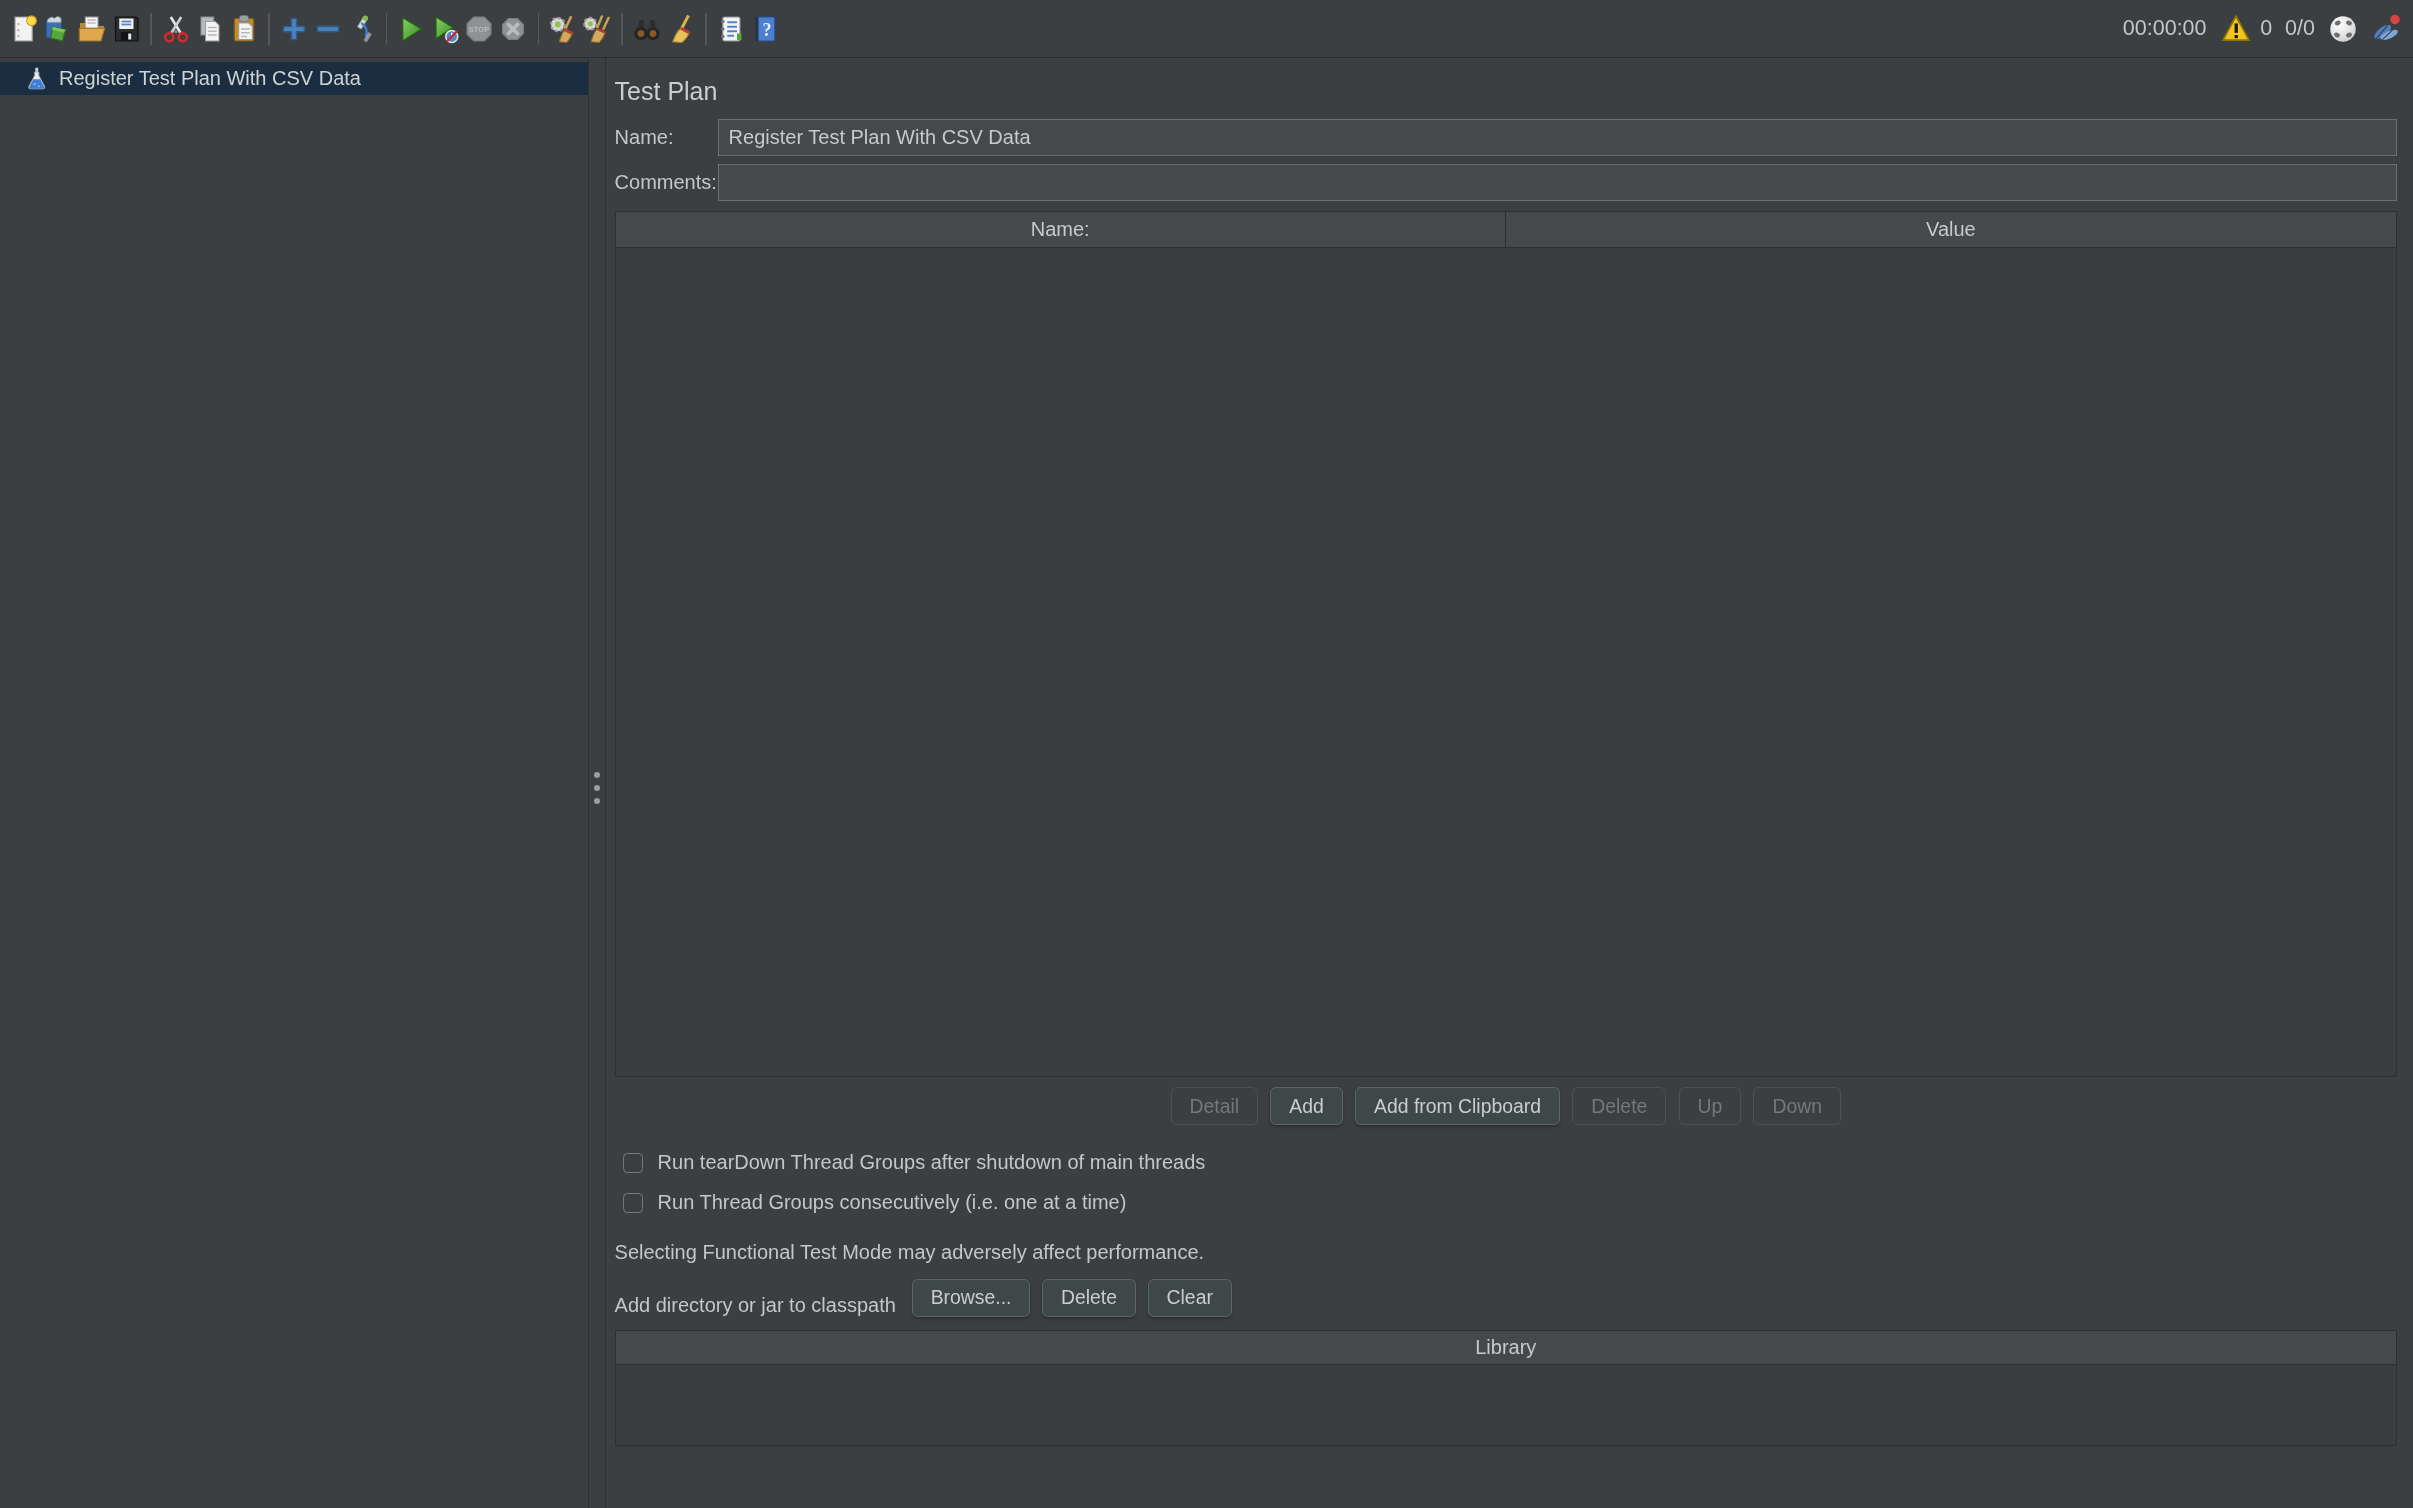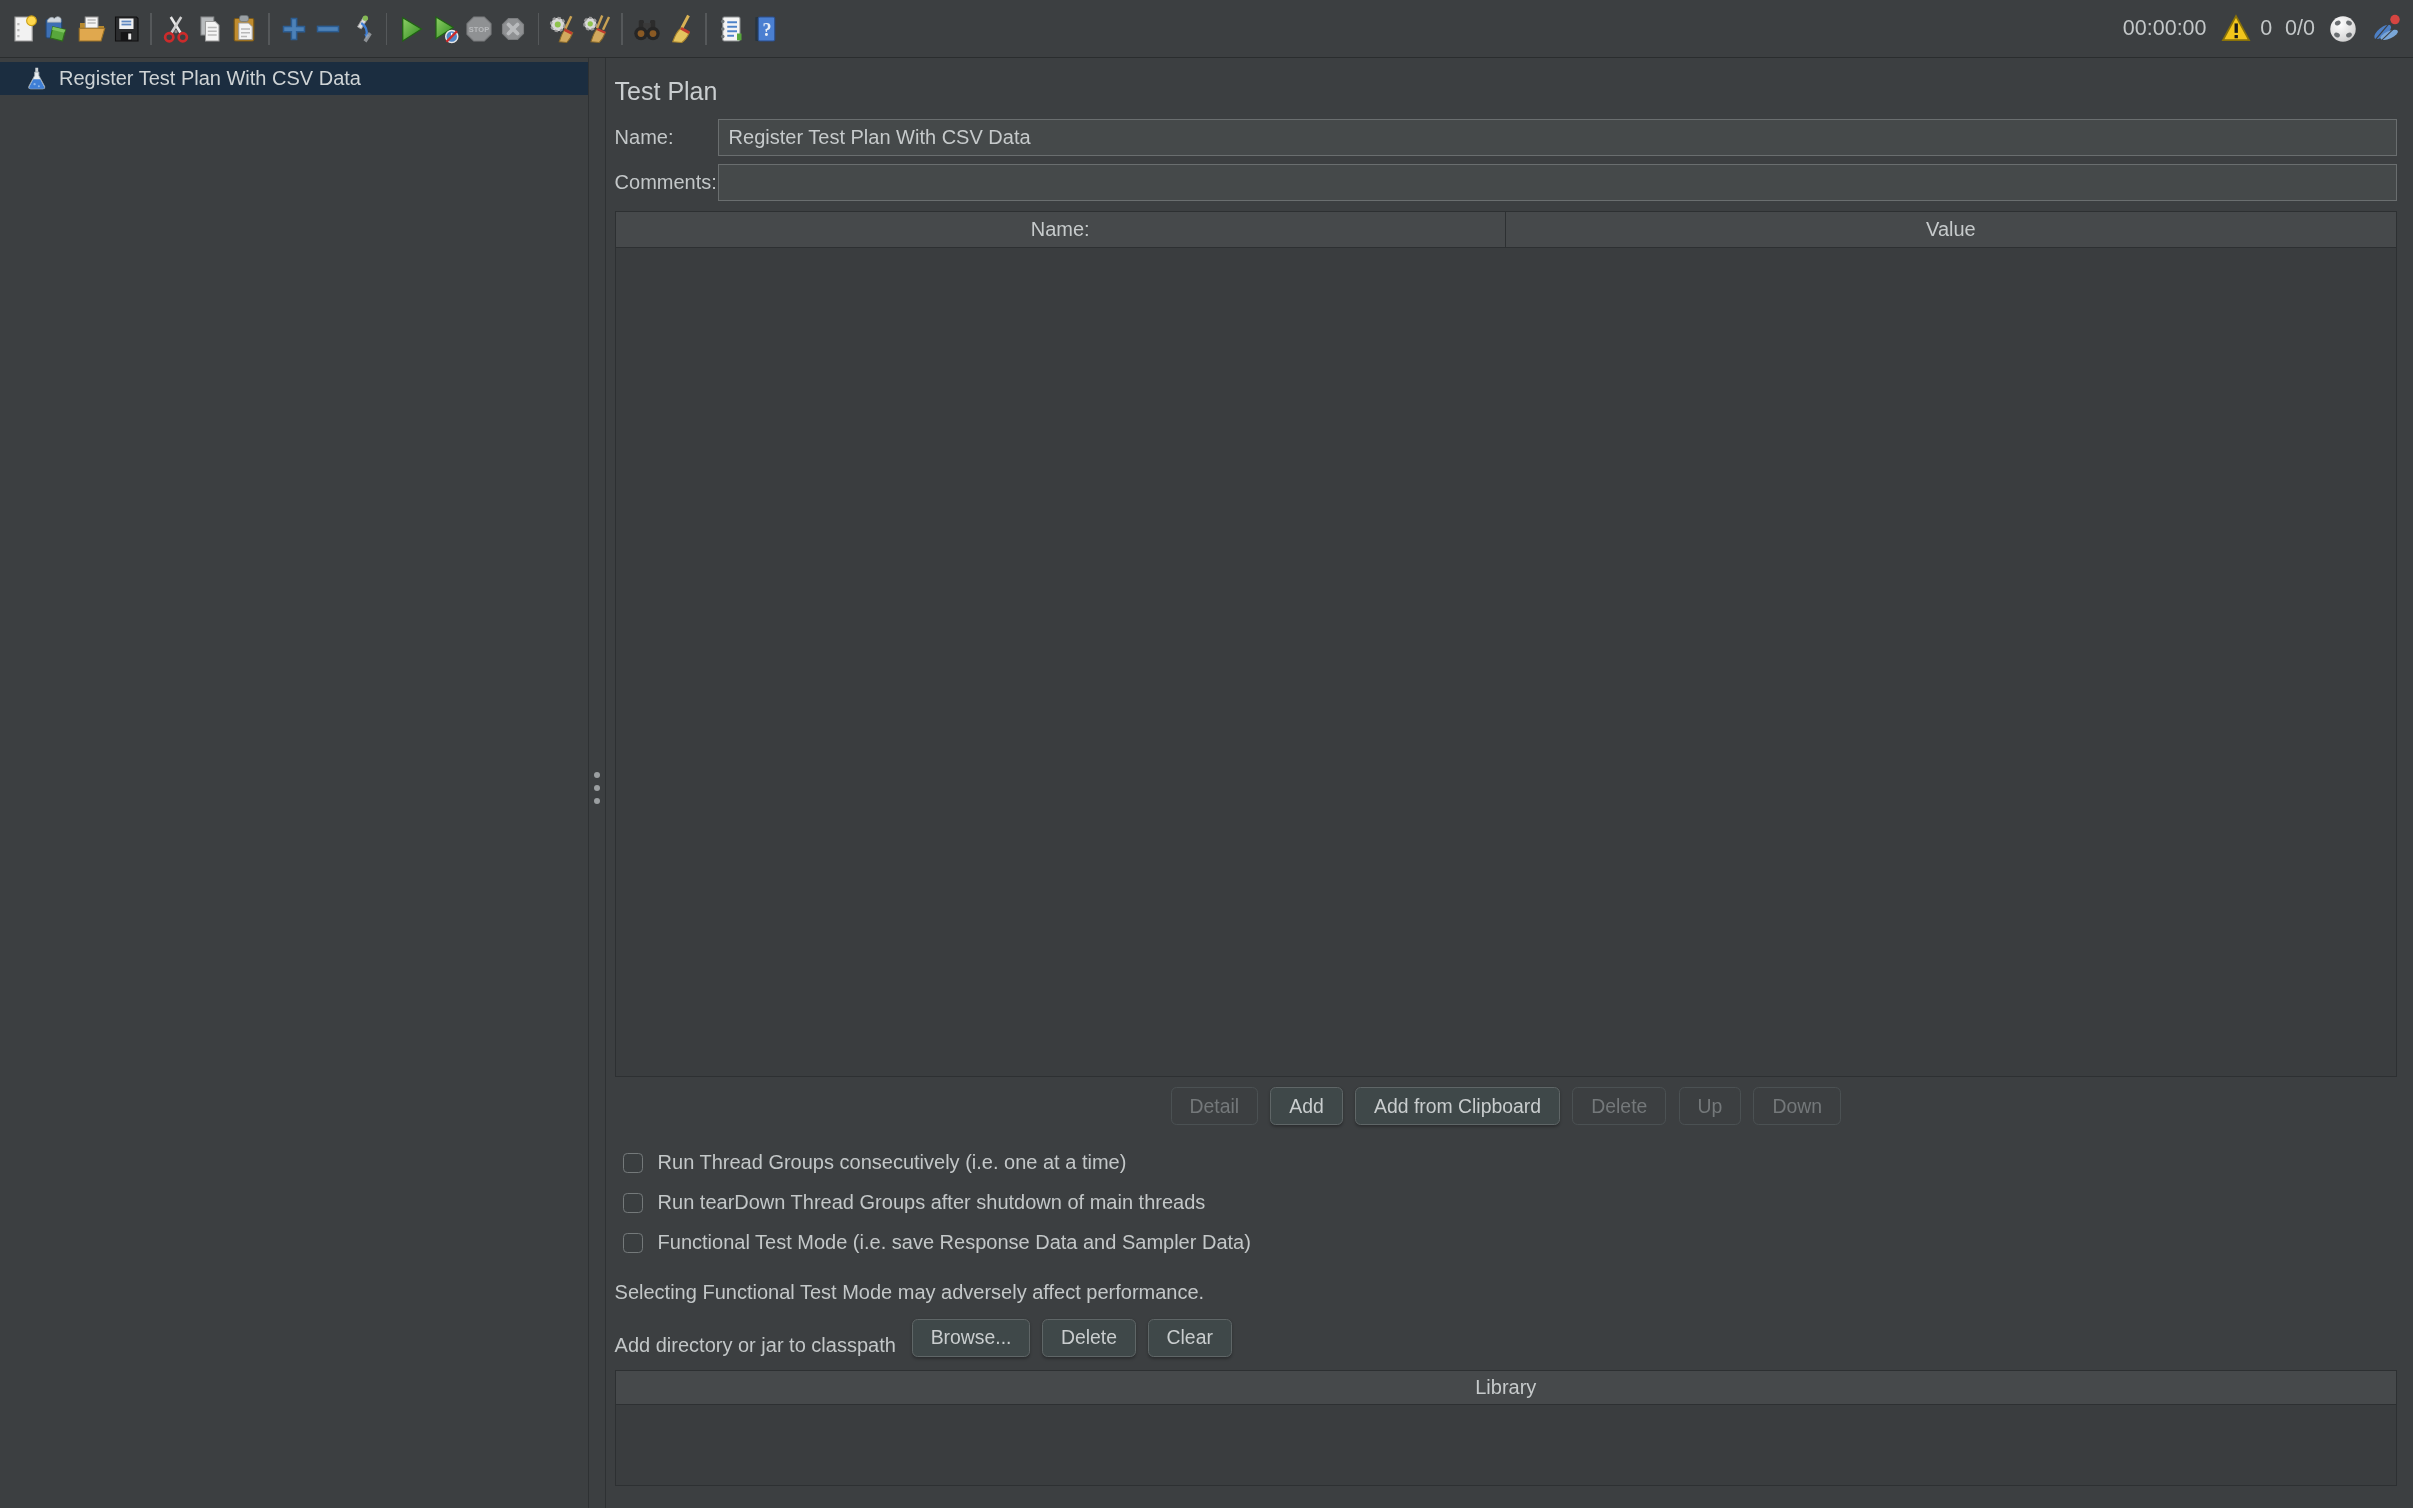--- a/index.html
+++ b/index.html
@@ -425,29 +425,25 @@
       <button class="btn enabled">Add</button>
       <button class="btn enabled">Add from Clipboard</button>
       <button class="btn disabled">Delete</button>
       <button class="btn disabled">Up</button>
       <button class="btn disabled">Down</button>
     </div>
 
     <div class="checkbox-block">
       <div class="checkbox-row">
         <div class="checkbox"></div>
-        <span class="cb-label">Run Thread Groups consecutively (i.e. one at a time)</span>
-      </div>
-      <div class="checkbox-row">
-        <div class="checkbox"></div>
         <span class="cb-label">Run tearDown Thread Groups after shutdown of main threads</span>
       </div>
       <div class="checkbox-row">
         <div class="checkbox"></div>
-        <span class="cb-label">Functional Test Mode (i.e. save Response Data and Sampler Data)</span>
+        <span class="cb-label">Run Thread Groups consecutively (i.e. one at a time)</span>
       </div>
     </div>
 
     <div class="note-text">Selecting Functional Test Mode may adversely affect performance.</div>
 
     <div class="classpath-row">
       <span class="lbl">Add directory or jar to classpath</span>
       <button class="btn enabled">Browse...</button>
       <button class="btn enabled">Delete</button>
       <button class="btn enabled">Clear</button>

